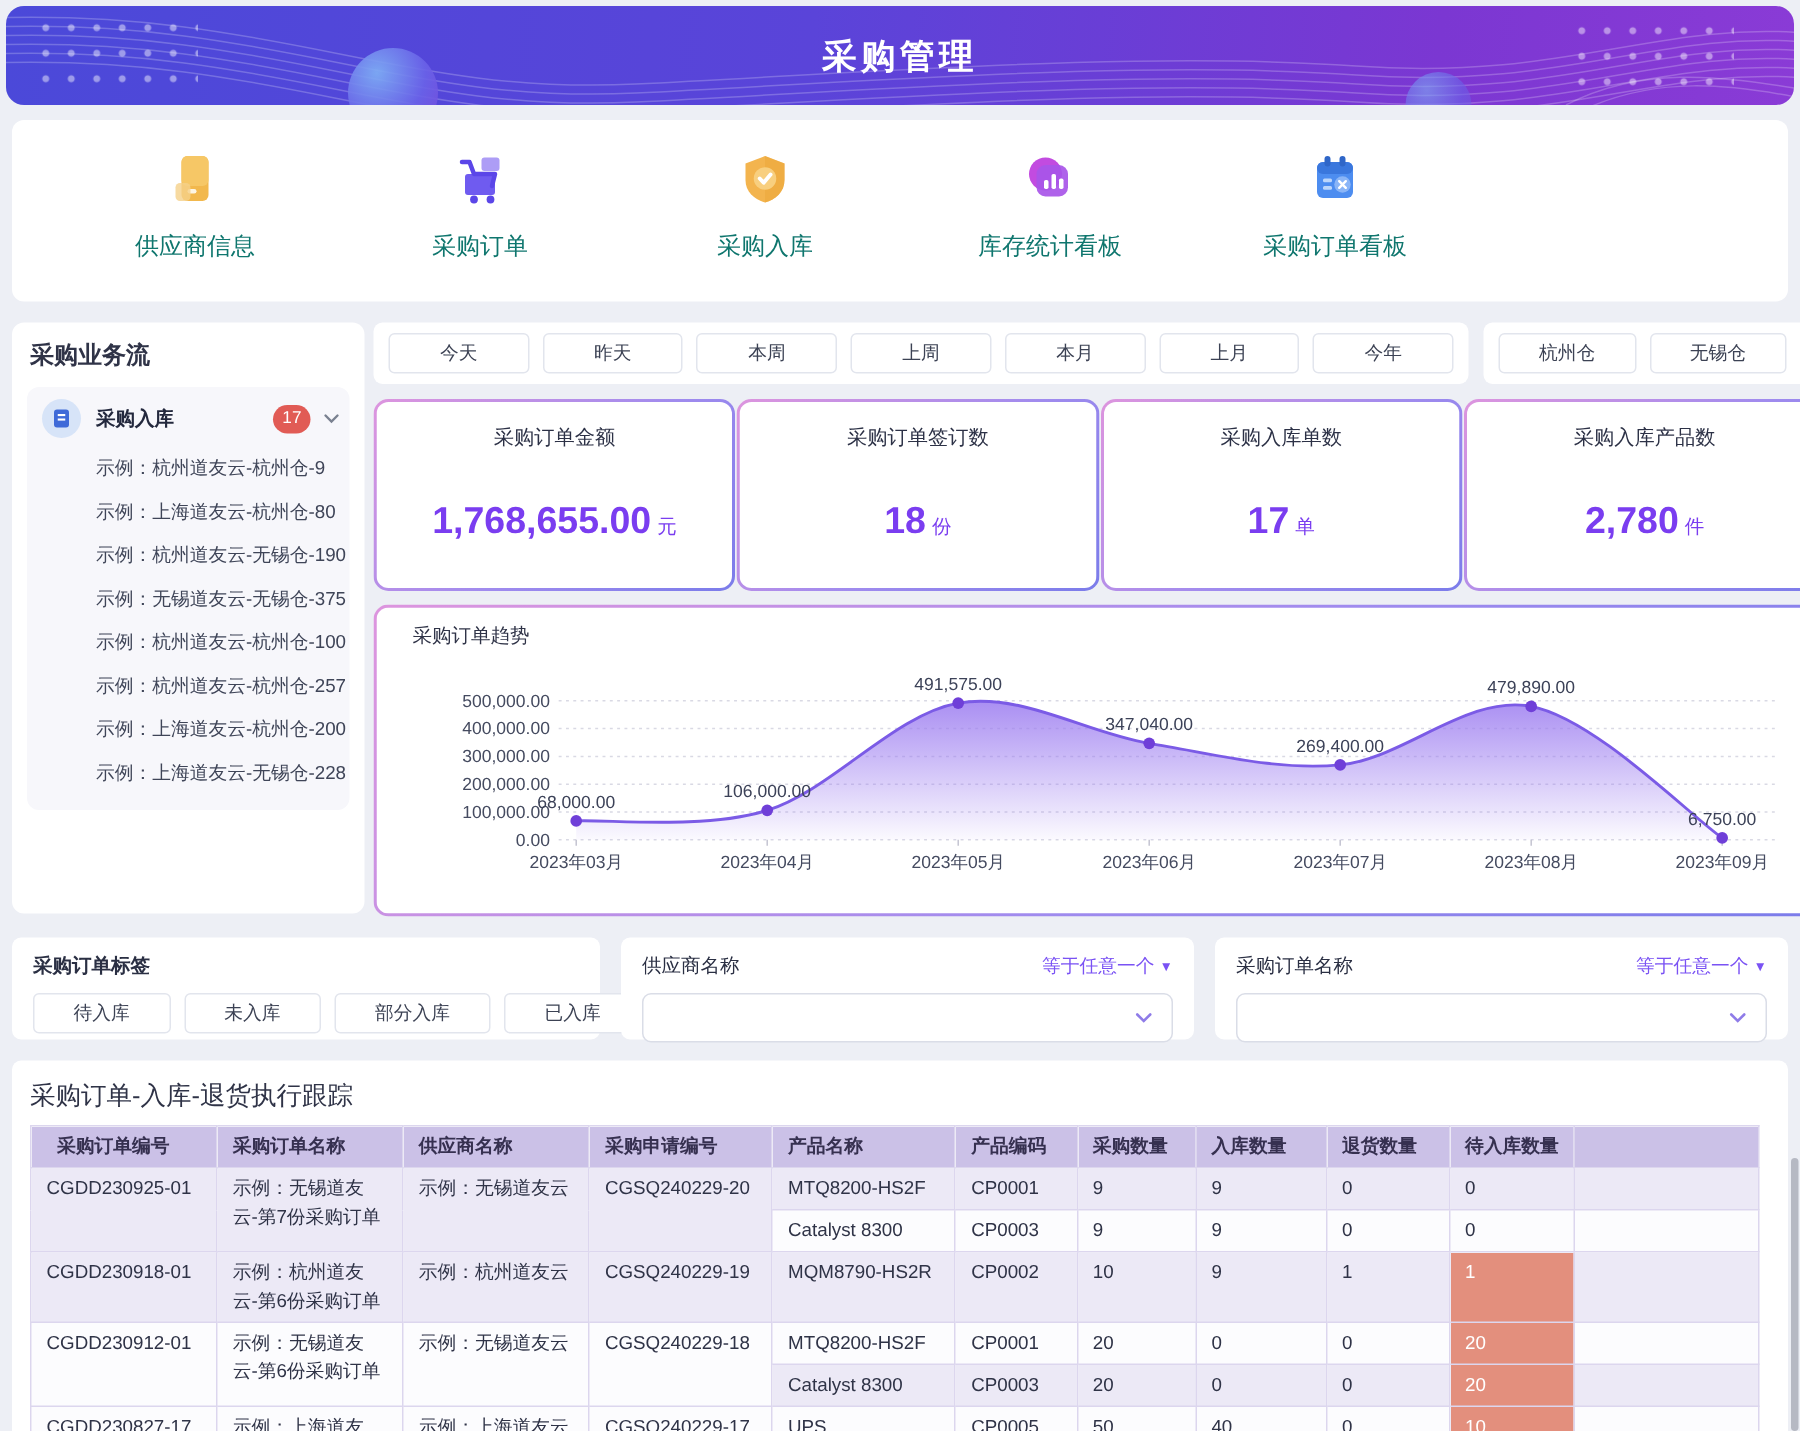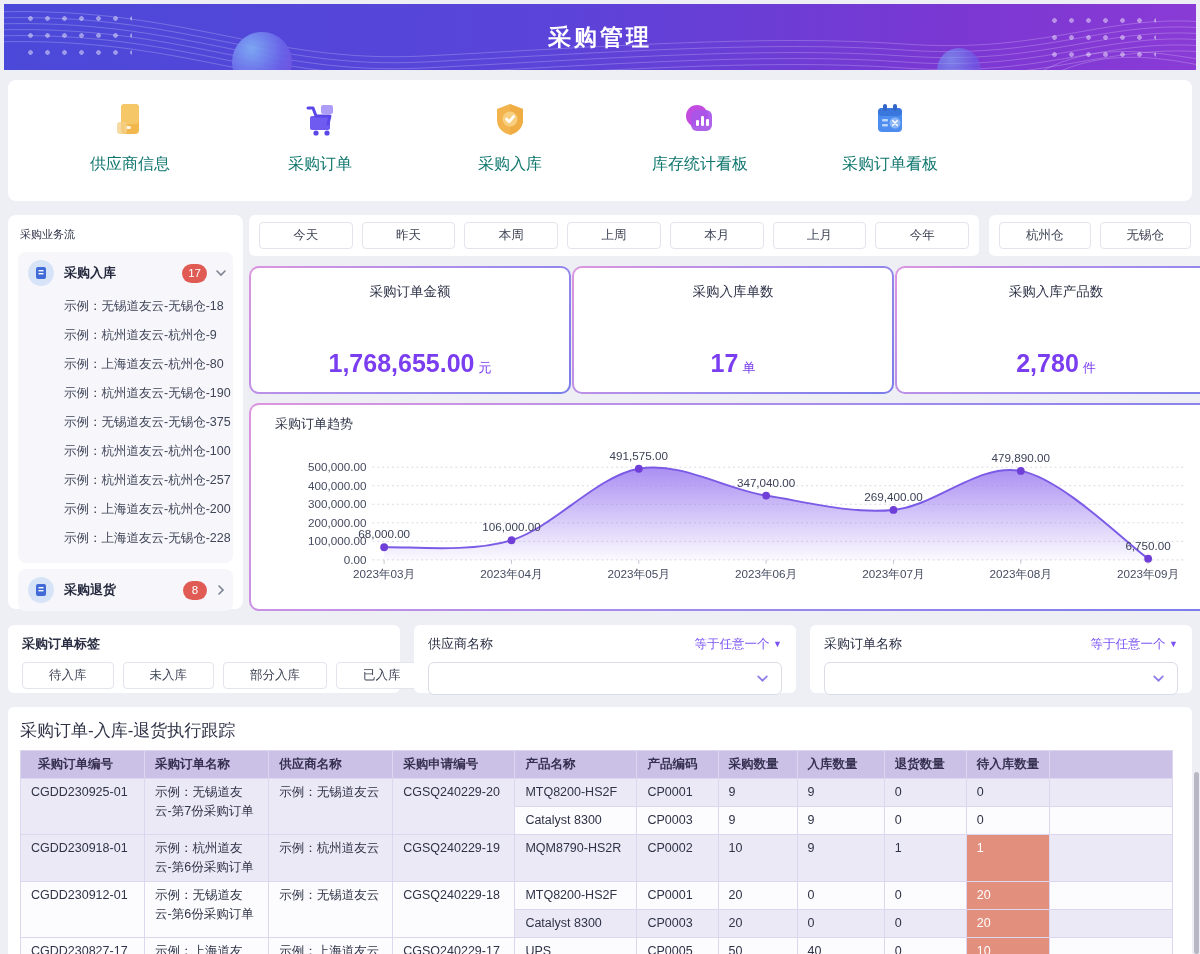--- a/index.html
+++ b/index.html
@@ -1,20 +1,20 @@
 <!DOCTYPE html>
 <html><head>
 <meta charset="utf-8">
 <style>
   * { margin:0; padding:0; box-sizing:border-box; }
   html,body { width:1200px; height:954px; overflow:hidden; background:#edeff5;
     font-family:"Liberation Sans","DejaVu Sans",sans-serif; color:#2f3347; }
 
   
-  .banner { position:relative; margin:4px 4px 10px; height:66px; border-radius:0;
+  .banner { position:relative; margin:4px 4px 10px; height:66px; border-radius:12px;
     background:linear-gradient(95deg,#4b49d9 0%,#5a44d9 45%,#7b37d2 80%,#8a3bd6 100%);
     overflow:hidden; }
   .banner h1 { position:absolute; width:100%; text-align:center; top:18px;
     color:#fff; font-size:23px; letter-spacing:3px; font-weight:bold; }
   .banner svg.waves { position:absolute; inset:0; }
   .dots { position:absolute; background-image:radial-gradient(circle,rgba(255,255,255,.45) 2px,transparent 2.6px);
     background-size:17px 17px; }
   .dots.dl { left:18px; bottom:8px; width:110px; height:52px; }
   .dots.dr { right:40px; top:8px; width:110px; height:52px; }
   .sphere { position:absolute; border-radius:50%;
@@ -24,21 +24,21 @@
   .card { background:#fff; border-radius:8px; }
   .nav-card { margin:0 8px 14px; padding:20px 0 26px 62px; display:flex; gap:70px; }
   .nav-item { width:120px; text-align:center; cursor:pointer; }
   .nav-item .ic { width:38px; height:38px; margin:0 auto 16px; display:block; }
   .nav-item .lb { font-size:16px; color:#0f766e; }
 
   .content-row { display:flex; margin:0 8px; gap:6px; align-items:stretch; }
 
   
   .sidebar { width:235px; min-width:235px; padding:12px 10px; height:394px; }
-  .sidebar .s-title { font-size:11px; font-weight:normal; margin:0 0 10px 2px; }
+  .sidebar .s-title { font-size:16px; font-weight:bold; margin:0 0 10px 2px; }
   .group { background:#f7f7fb; border-radius:8px; padding:4px 6px; margin-bottom:6px; }
   .group-head { display:flex; align-items:center; height:34px; cursor:pointer; }
   .gicon { width:26px; height:26px; border-radius:50%; background:#d7e4f8; display:flex;
     align-items:center; justify-content:center; margin:0 10px 0 4px; }
   .group-head .glabel { font-size:13px; font-weight:bold; color:#23283d; flex:1; }
   .badge { background:#e15b55; color:#fff; font-size:11.5px; min-width:24px; height:19px;
     border-radius:10px; display:flex; align-items:center; justify-content:center; padding:0 6px; margin-right:8px; }
   .chev { color:#7a8190; }
   .side-items { padding:2px 0 6px; }
   .side-item { font-size:12.5px; color:#3f4558; padding:6px 0 6px 40px; cursor:pointer; white-space:nowrap; }
@@ -53,21 +53,21 @@
     font-size:12.5px; color:#3c4254; padding:0 26px; cursor:pointer; white-space:nowrap;
     font-family:inherit; }
   .period-card .fbtn { flex:1; padding:0; }
 
   .gborder { border:2px solid transparent; border-radius:10px;
     background:linear-gradient(#fff,#fff) padding-box,
                linear-gradient(135deg,#dd95de 0%,#a08bee 55%,#7b7cea 100%) border-box; }
   .kpi-row { display:flex; gap:1px; margin-bottom:9px; }
   .kpi { flex:1; height:128px; text-align:center; padding-top:15px; }
   .kpi .kt { font-size:13.5px; color:#2c3146; }
-  .kpi .kv { margin-top:48px; color:#7a3df0; font-size:25px; font-weight:bold; }
+  .kpi .kv { margin-top:32px; color:#7a3df0; font-size:25px; font-weight:bold; }
   .kpi .ku { font-size:13px; font-weight:normal; margin-left:4px; }
 
   .chart-card { height:208px; padding:10px 24px 6px; }
   .chart-card .c-title { font-size:13px; color:#2f3347; margin-bottom:2px; }
 
   
   .filter-row { display:flex; gap:14px; margin:14px 8px 0; }
   .fcard { background:#fff; border-radius:6px; padding:10px 14px 14px; height:68px; }
   .fcard1 { width:392px; }
   .fcard2,.fcard3 { flex:1; }
@@ -185,46 +185,29 @@
               <rect x="4.5" y="7" width="5" height="1.4" fill="#fff"></rect>
             </svg>
         </span>
         <span class="glabel">采购入库</span>
         <span class="badge">17</span>
         <svg class="chev" width="12" height="12" viewBox="0 0 12 12">
             <path d="M2 4 l4 4 4-4" fill="none" stroke="#7a8190" stroke-width="1.6" stroke-linecap="round"></path>
           </svg>
       </div>
       <div class="side-items" id="sidebar-items">
-          <div class="side-item">示例：无锡道友云-无锡仓-18</div>
           <div class="side-item">示例：杭州道友云-杭州仓-9</div>
           <div class="side-item">示例：上海道友云-杭州仓-80</div>
           <div class="side-item">示例：杭州道友云-无锡仓-190</div>
           <div class="side-item">示例：无锡道友云-无锡仓-375</div>
           <div class="side-item">示例：杭州道友云-杭州仓-100</div>
           <div class="side-item">示例：杭州道友云-杭州仓-257</div>
           <div class="side-item">示例：上海道友云-杭州仓-200</div>
           <div class="side-item">示例：上海道友云-无锡仓-228</div>
         </div>
-    </div>
-    <div class="group">
-      <div class="group-head">
-        <span class="gicon">
-          <svg width="14" height="14" viewBox="0 0 14 14">
-              <rect x="2" y="1" width="10" height="12" rx="2" fill="#3f6ad8"></rect>
-              <rect x="4.5" y="4" width="5" height="1.4" fill="#fff"></rect>
-              <rect x="4.5" y="7" width="5" height="1.4" fill="#fff"></rect>
-            </svg>
-        </span>
-        <span class="glabel">采购退货</span>
-        <span class="badge">8</span>
-        <svg class="chev" width="12" height="12" viewBox="0 0 12 12">
-            <path d="M4 2 l4 4 -4 4" fill="none" stroke="#7a8190" stroke-width="1.6" stroke-linecap="round"></path>
-          </svg>
-      </div>
     </div>
   </div>
 
   <div class="main-col">
     <div class="btn-row">
       <div class="btn-card period-card" id="period-buttons">
           <button class="fbtn">今天</button>
           <button class="fbtn">昨天</button>
           <button class="fbtn">本周</button>
           <button class="fbtn">上周</button>
@@ -235,20 +218,24 @@
       <div class="btn-card wh-card" id="warehouse-buttons">
           <button class="fbtn">杭州仓</button>
           <button class="fbtn">无锡仓</button>
         </div>
     </div>
 
     <div class="kpi-row" id="kpi-row">
         <div class="gborder kpi">
           <div class="kt">采购订单金额</div>
           <div class="kv">1,768,655.00<span class="ku">元</span></div>
+        </div>
+        <div class="gborder kpi">
+          <div class="kt">采购订单签订数</div>
+          <div class="kv">18<span class="ku">份</span></div>
         </div>
         <div class="gborder kpi">
           <div class="kt">采购入库单数</div>
           <div class="kv">17<span class="ku">单</span></div>
         </div>
         <div class="gborder kpi">
           <div class="kt">采购入库产品数</div>
           <div class="kv">2,780<span class="ku">件</span></div>
         </div>
       </div>

